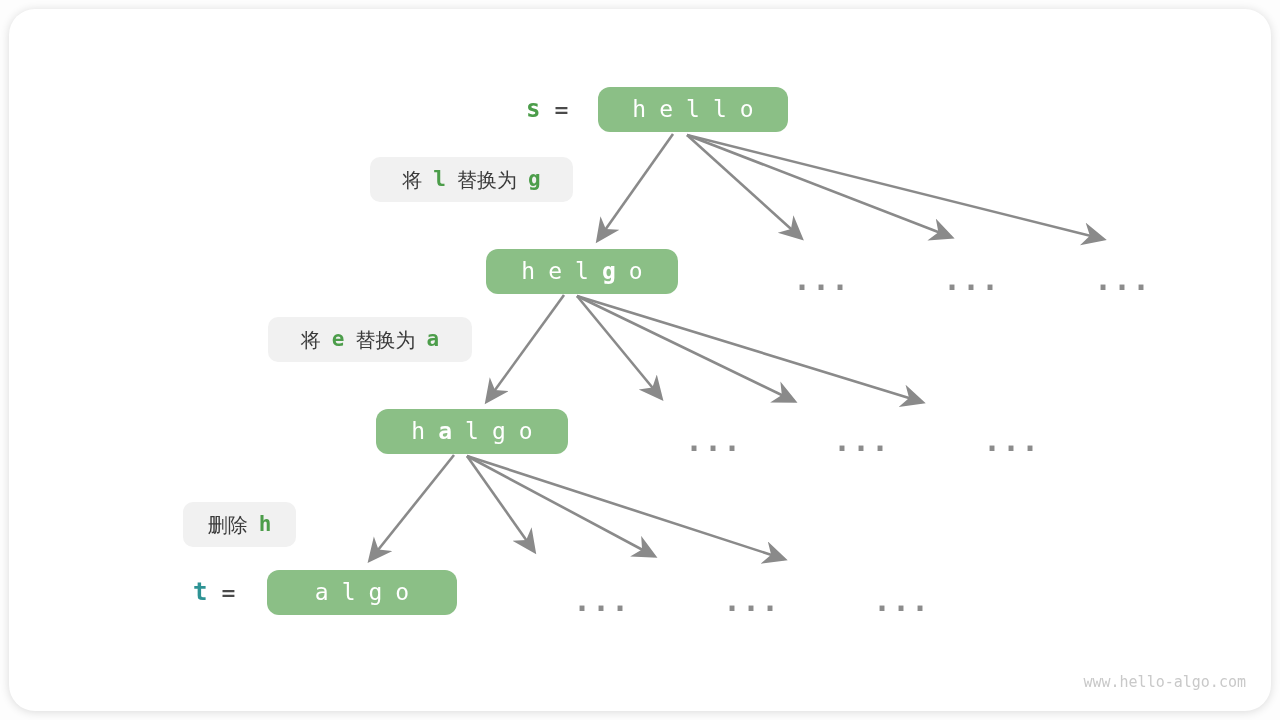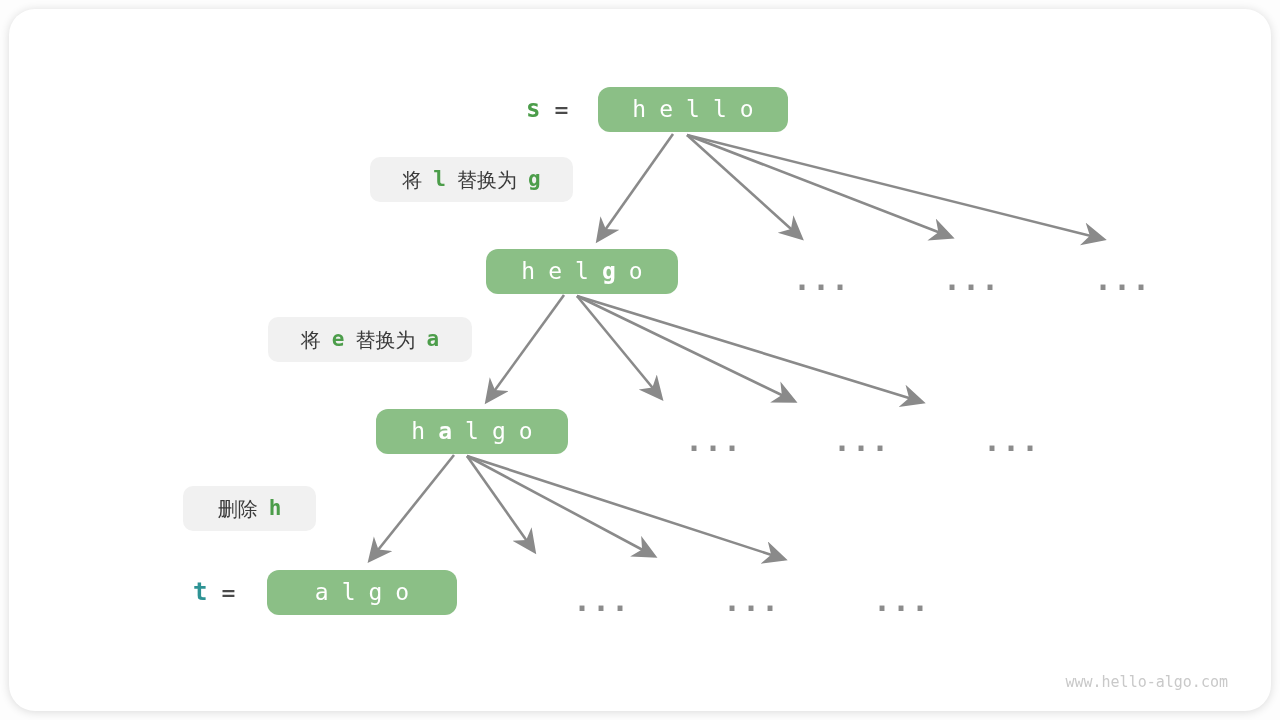--- a/index.html
+++ b/index.html
@@ -37,21 +37,21 @@
   .var-group .var.green { color:#4c9d4a; }
   .var-group .var.teal  { color:#2e9394; }
   .var-group .eq { color:#4a4a4a; font-weight:bold; font-size:19px; line-height:1; padding-top:2px; }
 
   .dots {
     position:absolute; color:#8c8c8c; font-family:"DejaVu Sans Mono", monospace;
     font-weight:bold; font-size:30px; letter-spacing:1px; line-height:8px; height:10px;
   }
 
   .watermark {
-    position:absolute; right:52px; top:673px;
+    position:absolute; right:34px; top:673px;
     font-family:"DejaVu Sans Mono", monospace; font-size:15px; color:#c9c9c9;
   }
 </style>
 </head>
 <body>
 
 <div class="card"></div>
 
 <div class="canvas">
 
@@ -115,21 +115,21 @@
   </div>
 
   <div class="node" style="left:376px; top:409px; width:192px;">
     <span class="ch">h</span>
     <span class="ch bold">a</span>
     <span class="ch">l</span>
     <span class="ch">g</span>
     <span class="ch">o</span>
   </div>
 
-  <div class="step-label" style="left:183px; top:486px; width:133px;justify-content:center;">
+  <div class="step-label" style="left:183px; top:502px; width:113px;justify-content:center;">
     <span class="tok">删除</span>
     <span class="tok green">h</span>
   </div>
 
   <div class="var-group" style="left:193px; top:580px;">
     <span class="var teal">t</span>
     <span class="eq">=</span>
   </div>
 
   <div class="node" style="left:267px; top:570px; width:190px;">

